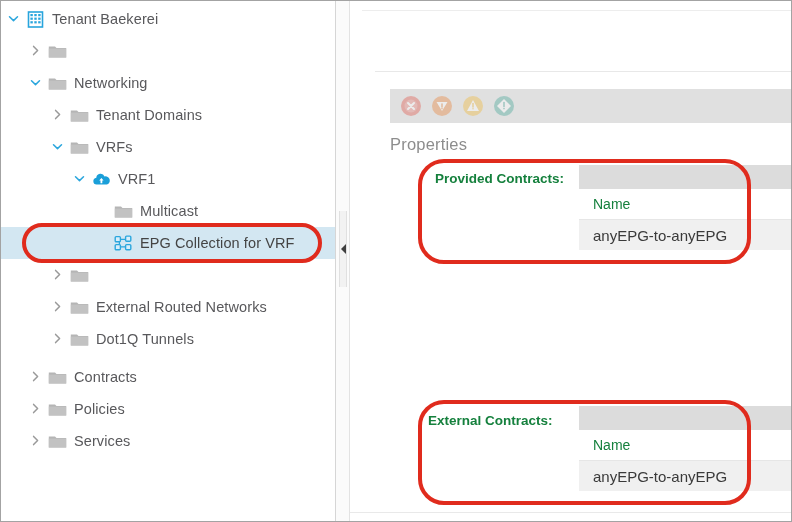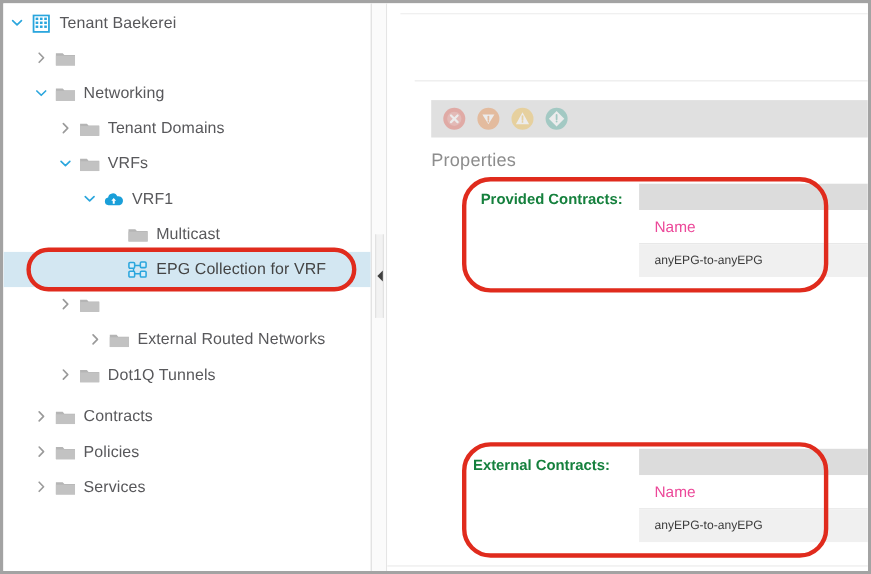--- a/index.html
+++ b/index.html
@@ -10,21 +10,21 @@
   body {
     font-family: "Liberation Sans", sans-serif;
   }
   #screen {
     position: relative;
     width: 792px;
     height: 522px;
     background: #ffffff;
     overflow: hidden;
     box-sizing: border-box;
-    border: 3px solid #a3a3a3;
+    border: 1px solid #a3a3a3;
   }
 
   
   #nav-panel {
     position: absolute;
     left: 0;
     top: 0;
     width: 335px;
     height: 520px;
     background: #ffffff;
@@ -183,33 +183,33 @@
     height: 31px;
     background: #ffffff;
     border-bottom: 1px solid #e6e6e6;
     display: flex;
     align-items: center;
     padding-left: 14px;
     box-sizing: border-box;
   }
   .tbl-head-cell {
     font-size: 14px;
-    color: #ec4899;
+    color: #15803d;
     text-align: center;
   }
   .tbl-row {
     height: 30px;
     background: #f0f0f0;
     display: flex;
     align-items: center;
     padding-left: 14px;
     box-sizing: border-box;
   }
   .tbl-cell {
-    font-size: 11px;
+    font-size: 15px;
     color: #3a3a3a;
   }
   .tbl-row-blank {
     height: 14px;
     background: #ffffff;
   }
 
   
   .callout {
     position: absolute;
@@ -374,21 +374,21 @@
               <path d="M4.6 2.4 L8.6 6.5 L4.6 10.6" stroke="#9a9a9a" stroke-width="1.5" fill="none" stroke-linecap="round" stroke-linejoin="round"></path>
             </svg>
           </span>
           <span class="node-icon">
             <svg width="19" height="15" viewBox="0 0 19 15">
               <path d="M0.8 2.4 h6.2 l1.5 1.7 h9.7 v9.4 h-17.4 z" fill="#b5b5b5"></path>
               <rect x="0.8" y="4.6" width="17.4" height="8.9" fill="#c2c2c2"></rect>
             </svg>
           </span>
         </div>
-        <div class="tree-row" style="position: absolute; left: 0px; right: 0px; top: 290px; padding-left: 50px; margin-left: 27px;">
+        <div class="tree-row" style="position: absolute; left: 0px; right: 0px; top: 290px; padding-left: 50px;">
           <span class="twisty">
             <svg width="13" height="13" viewBox="0 0 13 13">
               <path d="M4.6 2.4 L8.6 6.5 L4.6 10.6" stroke="#9a9a9a" stroke-width="1.5" fill="none" stroke-linecap="round" stroke-linejoin="round"></path>
             </svg>
           </span>
           <span class="node-icon">
             <svg width="19" height="15" viewBox="0 0 19 15">
               <path d="M0.8 2.4 h6.2 l1.5 1.7 h9.7 v9.4 h-17.4 z" fill="#b5b5b5"></path>
               <rect x="0.8" y="4.6" width="17.4" height="8.9" fill="#c2c2c2"></rect>
             </svg>

